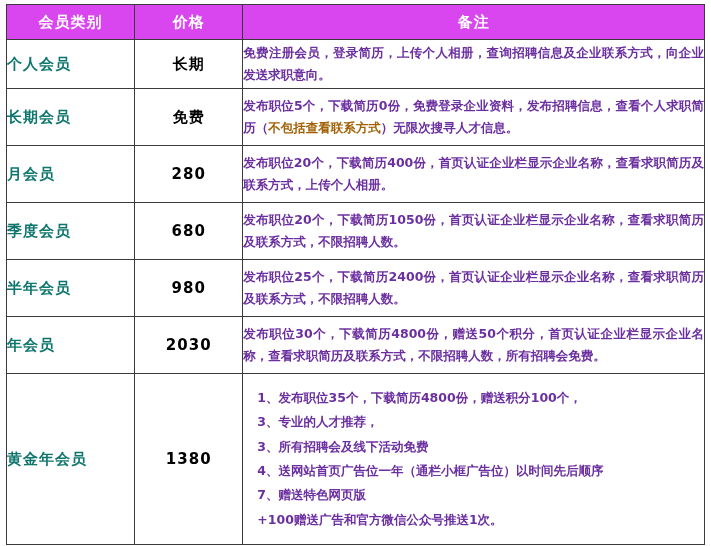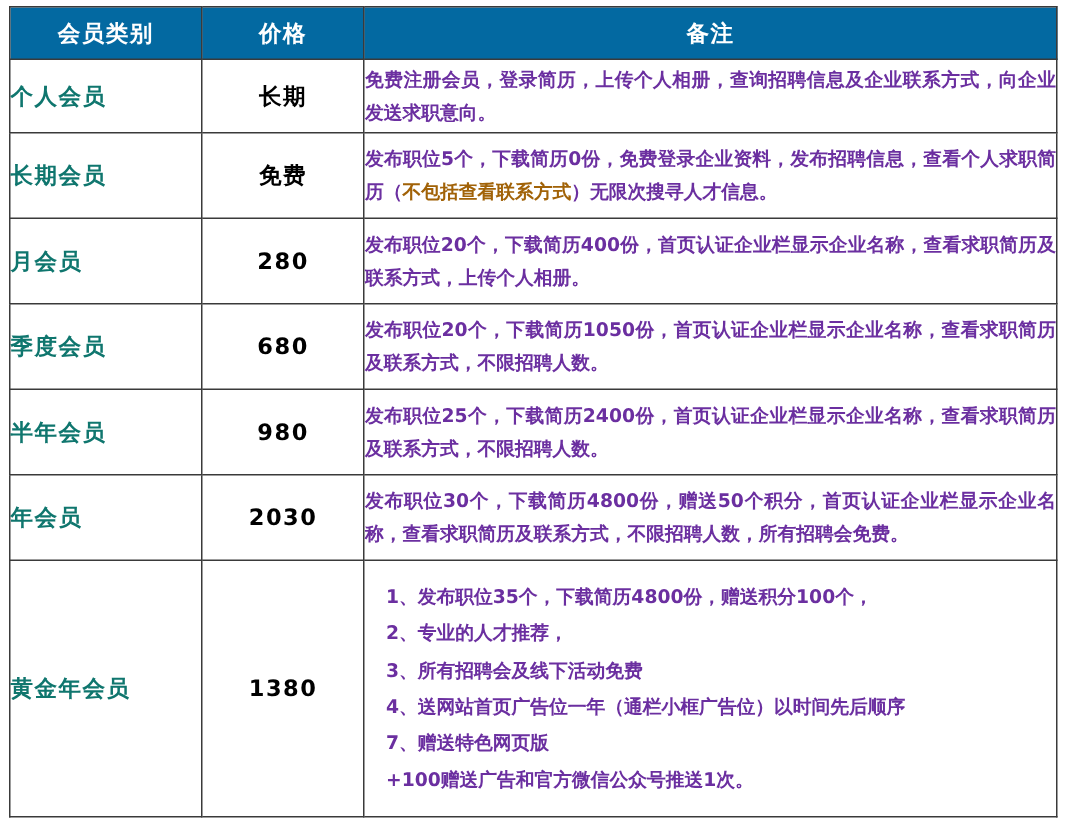--- a/index.html
+++ b/index.html
@@ -25,21 +25,21 @@
     width: 699px;
     border-collapse: collapse;
     table-layout: fixed;
   }
   table.member-table td, table.member-table th {
     border: 1px solid #3a3a3a;
     padding: 0;
     vertical-align: middle;
   }
   thead th {
-    background: #0369a1;
+    background: #d946ef;
     color: #ffffff;
     font-weight: bold;
     font-size: 15px;
     height: 34px;
     text-align: center;
     letter-spacing: 1px;
   }
   .col-cat { width: 128px; }
   .col-price { width: 108px; }
   .col-note { width: 461px; }
@@ -130,21 +130,21 @@
       <tr class="r6">
         <td class="cat">年会员</td>
         <td class="price">2030</td>
         <td class="note">发布职位30个，下载简历4800份，赠送50个积分，首页认证企业栏显示企业名称，查看求职简历及联系方式，不限招聘人数，所有招聘会免费。</td>
       </tr>
       <tr class="r7">
         <td class="cat">黄金年会员</td>
         <td class="price">1380</td>
         <td class="note list">
           <div>1、发布职位35个，下载简历4800份，赠送积分100个，</div>
-          <div>2、专业的人才推荐，</div>
+          <div>3、专业的人才推荐，</div>
           <div>3、所有招聘会及线下活动免费</div>
           <div>4、送网站首页广告位一年（通栏小框广告位）以时间先后顺序</div>
           <div>7、赠送特色网页版</div>
           <div>+100赠送广告和官方微信公众号推送1次。</div>
         </td>
       </tr>
     </tbody>
   </table>
 
 </div>

